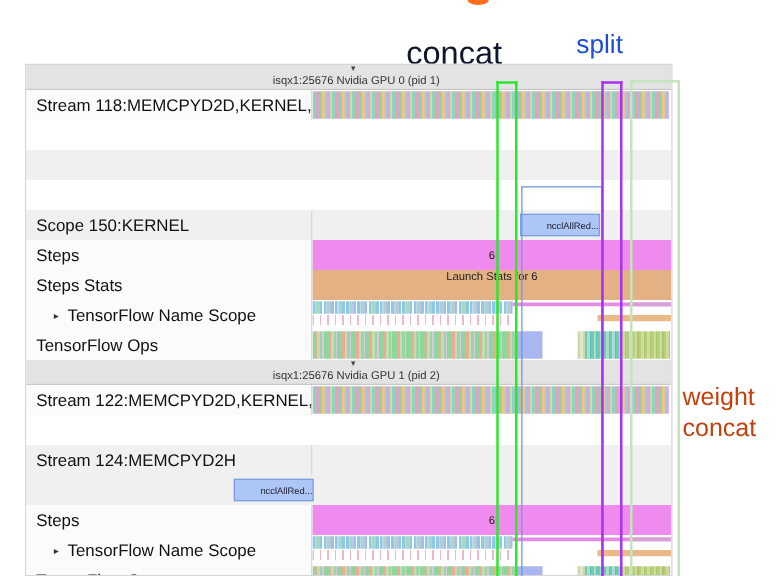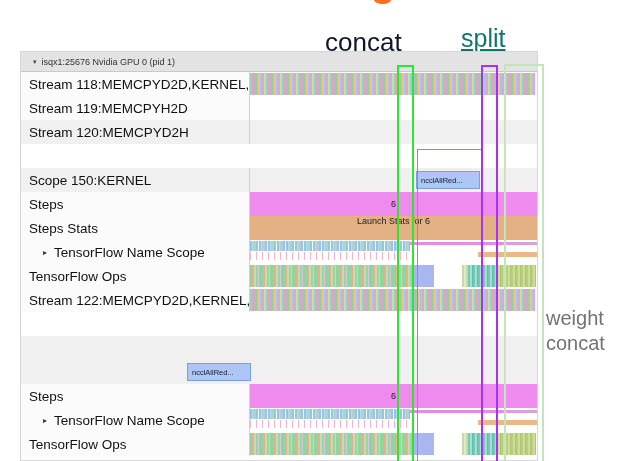--- a/index.html
+++ b/index.html
@@ -8,54 +8,54 @@
     background:#ffffff;
     font-family:"Liberation Sans", sans-serif;
     overflow:hidden;
     position:relative;
   }
   #root{position:relative;width:622px;height:461px;}
 
   
   .ann-label{position:absolute;font-weight:400;white-space:nowrap;}
   .ann-concat{left:325px;top:27px;font-size:26px;color:#0f172a;}
-  .ann-split{left:461px;top:24px;font-size:25px;color:#0f766e;text-decoration:underline;}
+  .ann-split{left:461px;top:24px;font-size:21px;color:#1d4ed8;}
   .ann-nccl{left:424px;top:107px;font-size:20px;color:#5b7fd4;}
-  .ann-weight{left:546px;top:306px;font-size:20px;color:#737373;line-height:25px;}
+  .ann-weight{left:546px;top:306px;font-size:20px;color:#c2410c;line-height:25px;}
   .ann-orange-dot{position:absolute;left:374px;top:-4px;width:17px;height:8px;
     background:#ff6d1f;border-radius:50%;}
 
   
   .vbox{position:absolute;border-style:solid;pointer-events:none;box-sizing:border-box;}
   .box-concat{left:397px;top:65px;width:17px;height:396px;border-width:2px;border-color:#2ee62e;border-bottom:none;}
   .box-split{left:481px;top:65px;width:17px;height:396px;border-width:2px;border-color:#a633ef;border-bottom:none;}
   .box-nccl{left:417px;top:149px;width:65px;height:312px;border-width:1px;border-color:#6f95e0;border-bottom:none;}
   .box-weight{left:504px;top:64px;width:40px;height:397px;border-width:2px;border-color:#c5e4bd;border-bottom:none;}
 
   
   #panel{position:absolute;left:20px;top:51px;width:518px;height:410px;
     background:#fdfdfd;border:1px solid #d6d6d6;box-sizing:border-box;overflow:hidden;}
   .group-header{height:19px;background:#e3e3e3;border-bottom:1px solid #c9c9c9;
-    display:flex;align-items:center;padding-left:12px;font-size:9px;color:#333;}
+    display:flex;align-items:center;padding-left:12px;font-size:9px;color:#333;flex-direction:column;}
   .group-header .caret{margin-right:5px;font-size:7px;color:#444;line-height:1;}
   .row{height:24px;display:flex;align-items:stretch;position:relative;}
   .row.alt .lbl,.row.alt .track{background:#f0f0f0;}
   .row .lbl{width:229px;min-width:229px;background:#fbfbfb;border-right:1px solid #d0d0d0;
     display:flex;align-items:center;padding-left:8px;font-size:13.5px;color:#111;
     white-space:nowrap;overflow:hidden;box-sizing:border-box;}
   .row .lbl.indent{padding-left:22px;font-size:13.5px;}
   .row .lbl .tri{margin-right:7px;font-size:8px;color:#333;}
   .row .track{flex:1;background:#ffffff;position:relative;overflow:hidden;}
   .bar-steps{background:#ef8aef;left:0;right:0;top:0;height:24px;
      display:flex;align-items:center;justify-content:center;font-size:9px;color:#222;}
   .bar-launch{background:#e3b183;left:0;right:0;top:0;height:24px;
      display:flex;justify-content:center;font-size:9px;color:#222;}
   .nccl-blk{position:absolute;left:166px;top:3px;width:64px;height:18px;background:#aec6f5;
      border:1px solid #7d9fdf;box-sizing:border-box;font-size:7.5px;color:#1a1a2e;
-     display:flex;align-items:center;padding-left:4px;overflow:hidden;}
+     display:flex;align-items:center;padding-left:4px;overflow:hidden;justify-content:flex-end;}
 
   
   .stripe-multi{position:absolute;top:1px;height:22px;
     background-image:repeating-linear-gradient(90deg,
       #8fd3c4 0px,#8fd3c4 2px,#f2a0a0 2px,#f2a0a0 4px,#b8b0e8 4px,#b8b0e8 6px,
       #9fd18f 6px,#9fd18f 8px,#f0c38e 8px,#f0c38e 10px,#9ec9e8 10px,#9ec9e8 12px,
       #e8a0d8 12px,#e8a0d8 14px,#bfe3a0 14px,#bfe3a0 16px);
   }
   .stripe-blue{position:absolute;top:1px;height:10px;
     background-image:repeating-linear-gradient(90deg,
@@ -108,29 +108,23 @@
       </div>
       <div class="row">
         <div class="lbl">
           <span>Stream 118:MEMCPYD2D,KERNEL,ME</span>
         </div>
         <div class="track">
           <div class="stripe-multi" style="left: 0px; width: 285px;"></div>
         </div>
       </div>
       <div class="row">
-        <div class="lbl">
-          <span>Stream 119:MEMCPYH2D</span>
-        </div>
-        <div class="track"></div>
-      </div>
-      <div class="row alt">
-        <div class="lbl">
-          <span>Stream 120:MEMCPYD2H</span>
-        </div>
+        <div class="track"></div>
+      </div>
+      <div class="row alt">
         <div class="track"></div>
       </div>
       <div class="row">
         <div class="track"></div>
       </div>
       <div class="row alt">
         <div class="lbl">
           <span>Scope 150:KERNEL</span>
         </div>
         <div class="track">
@@ -177,32 +171,39 @@
           <span>TensorFlow Ops</span>
         </div>
         <div class="track">
           <div class="stripe-green" style="left: 0px; width: 162px;"></div>
           <div class="blk-periwinkle" style="left: 162px; width: 22px;"></div>
           <div class="stripe-olive" style="left: 212px; width: 18px;;background-image:repeating-linear-gradient(90deg,#c9d9a8 0px,#c9d9a8 2px,#e0e8c8 2px,#e0e8c8 4px)"></div>
           <div class="stripe-teal" style="left: 218px; width: 28px;"></div>
           <div class="stripe-olive" style="left: 246px; width: 40px;"></div>
         </div>
       </div>
+      <div class="group-header">
+        <span class="caret">▾</span>
+        <span>isqx1:25676 Nvidia GPU 1 (pid 2)</span>
+      </div>
       <div class="row">
         <div class="lbl">
           <span>Stream 122:MEMCPYD2D,KERNEL,MI</span>
         </div>
         <div class="track">
           <div class="stripe-multi" style="left: 0px; width: 285px;"></div>
         </div>
       </div>
       <div class="row">
         <div class="track"></div>
       </div>
       <div class="row alt">
+        <div class="lbl">
+          <span>Stream 124:MEMCPYD2H</span>
+        </div>
         <div class="track"></div>
       </div>
       <div class="row alt">
         <div class="track">
           <div class="nccl-blk">
             <span>ncclAllRed...</span>
           </div>
         </div>
       </div>
       <div class="row">

